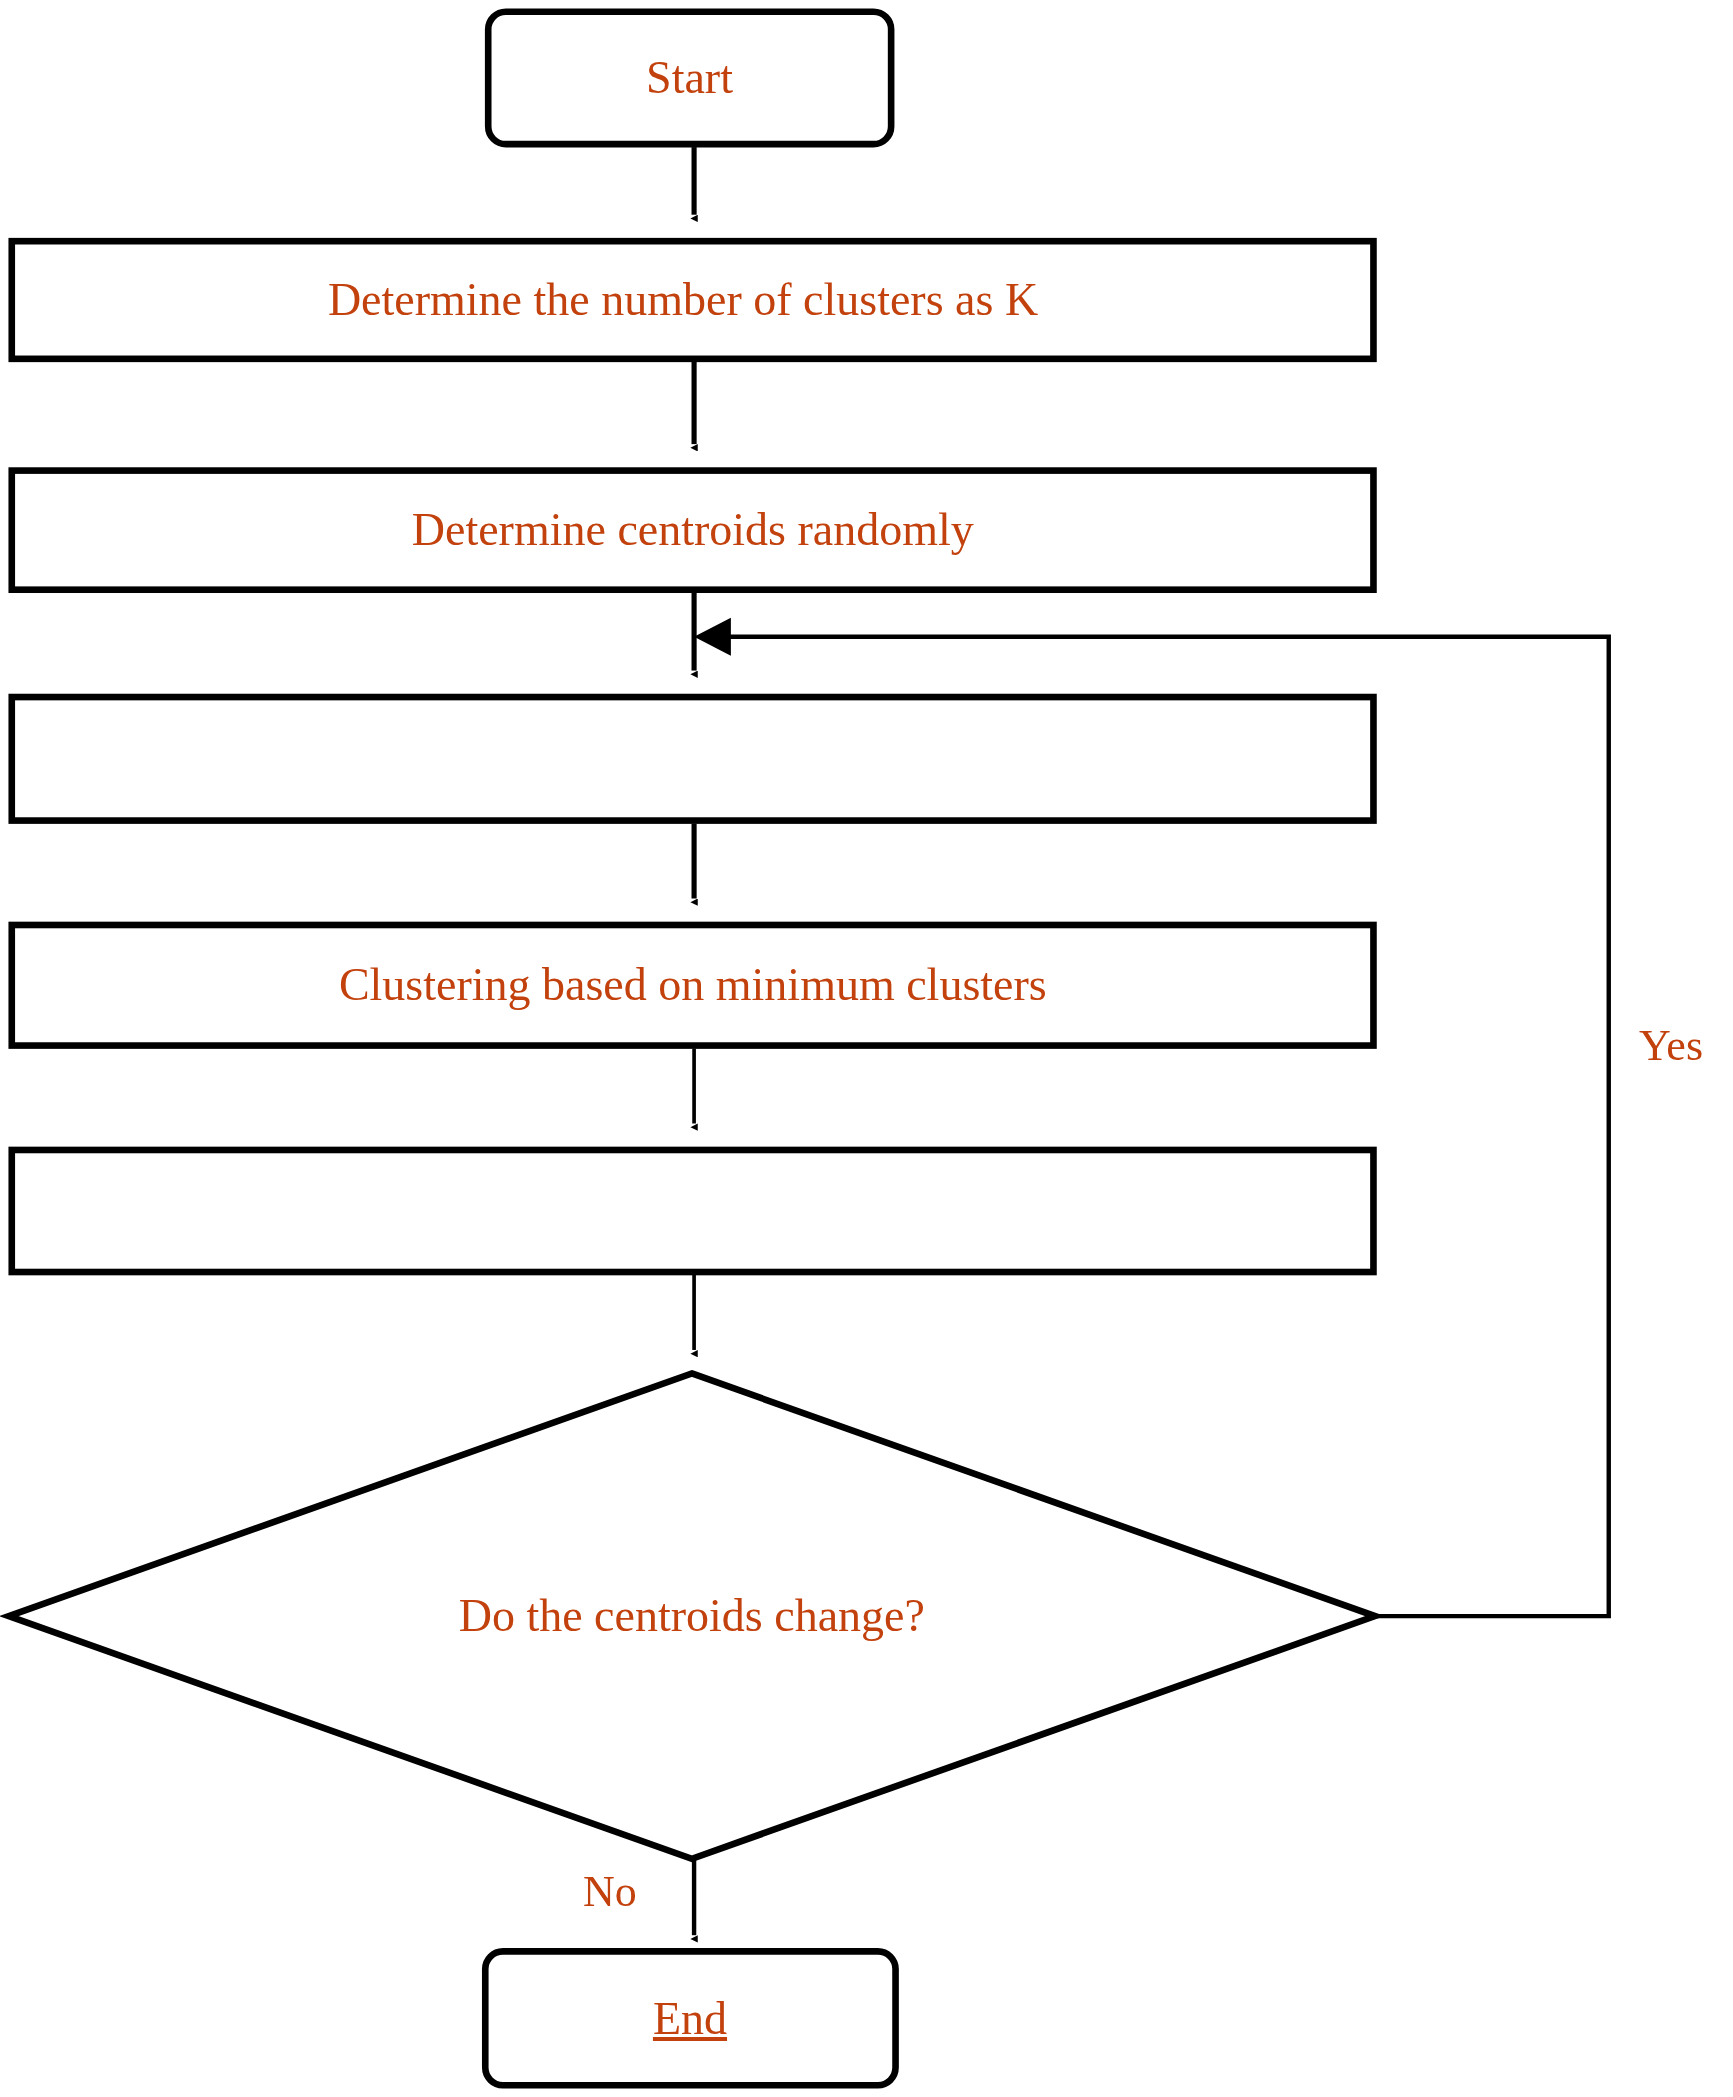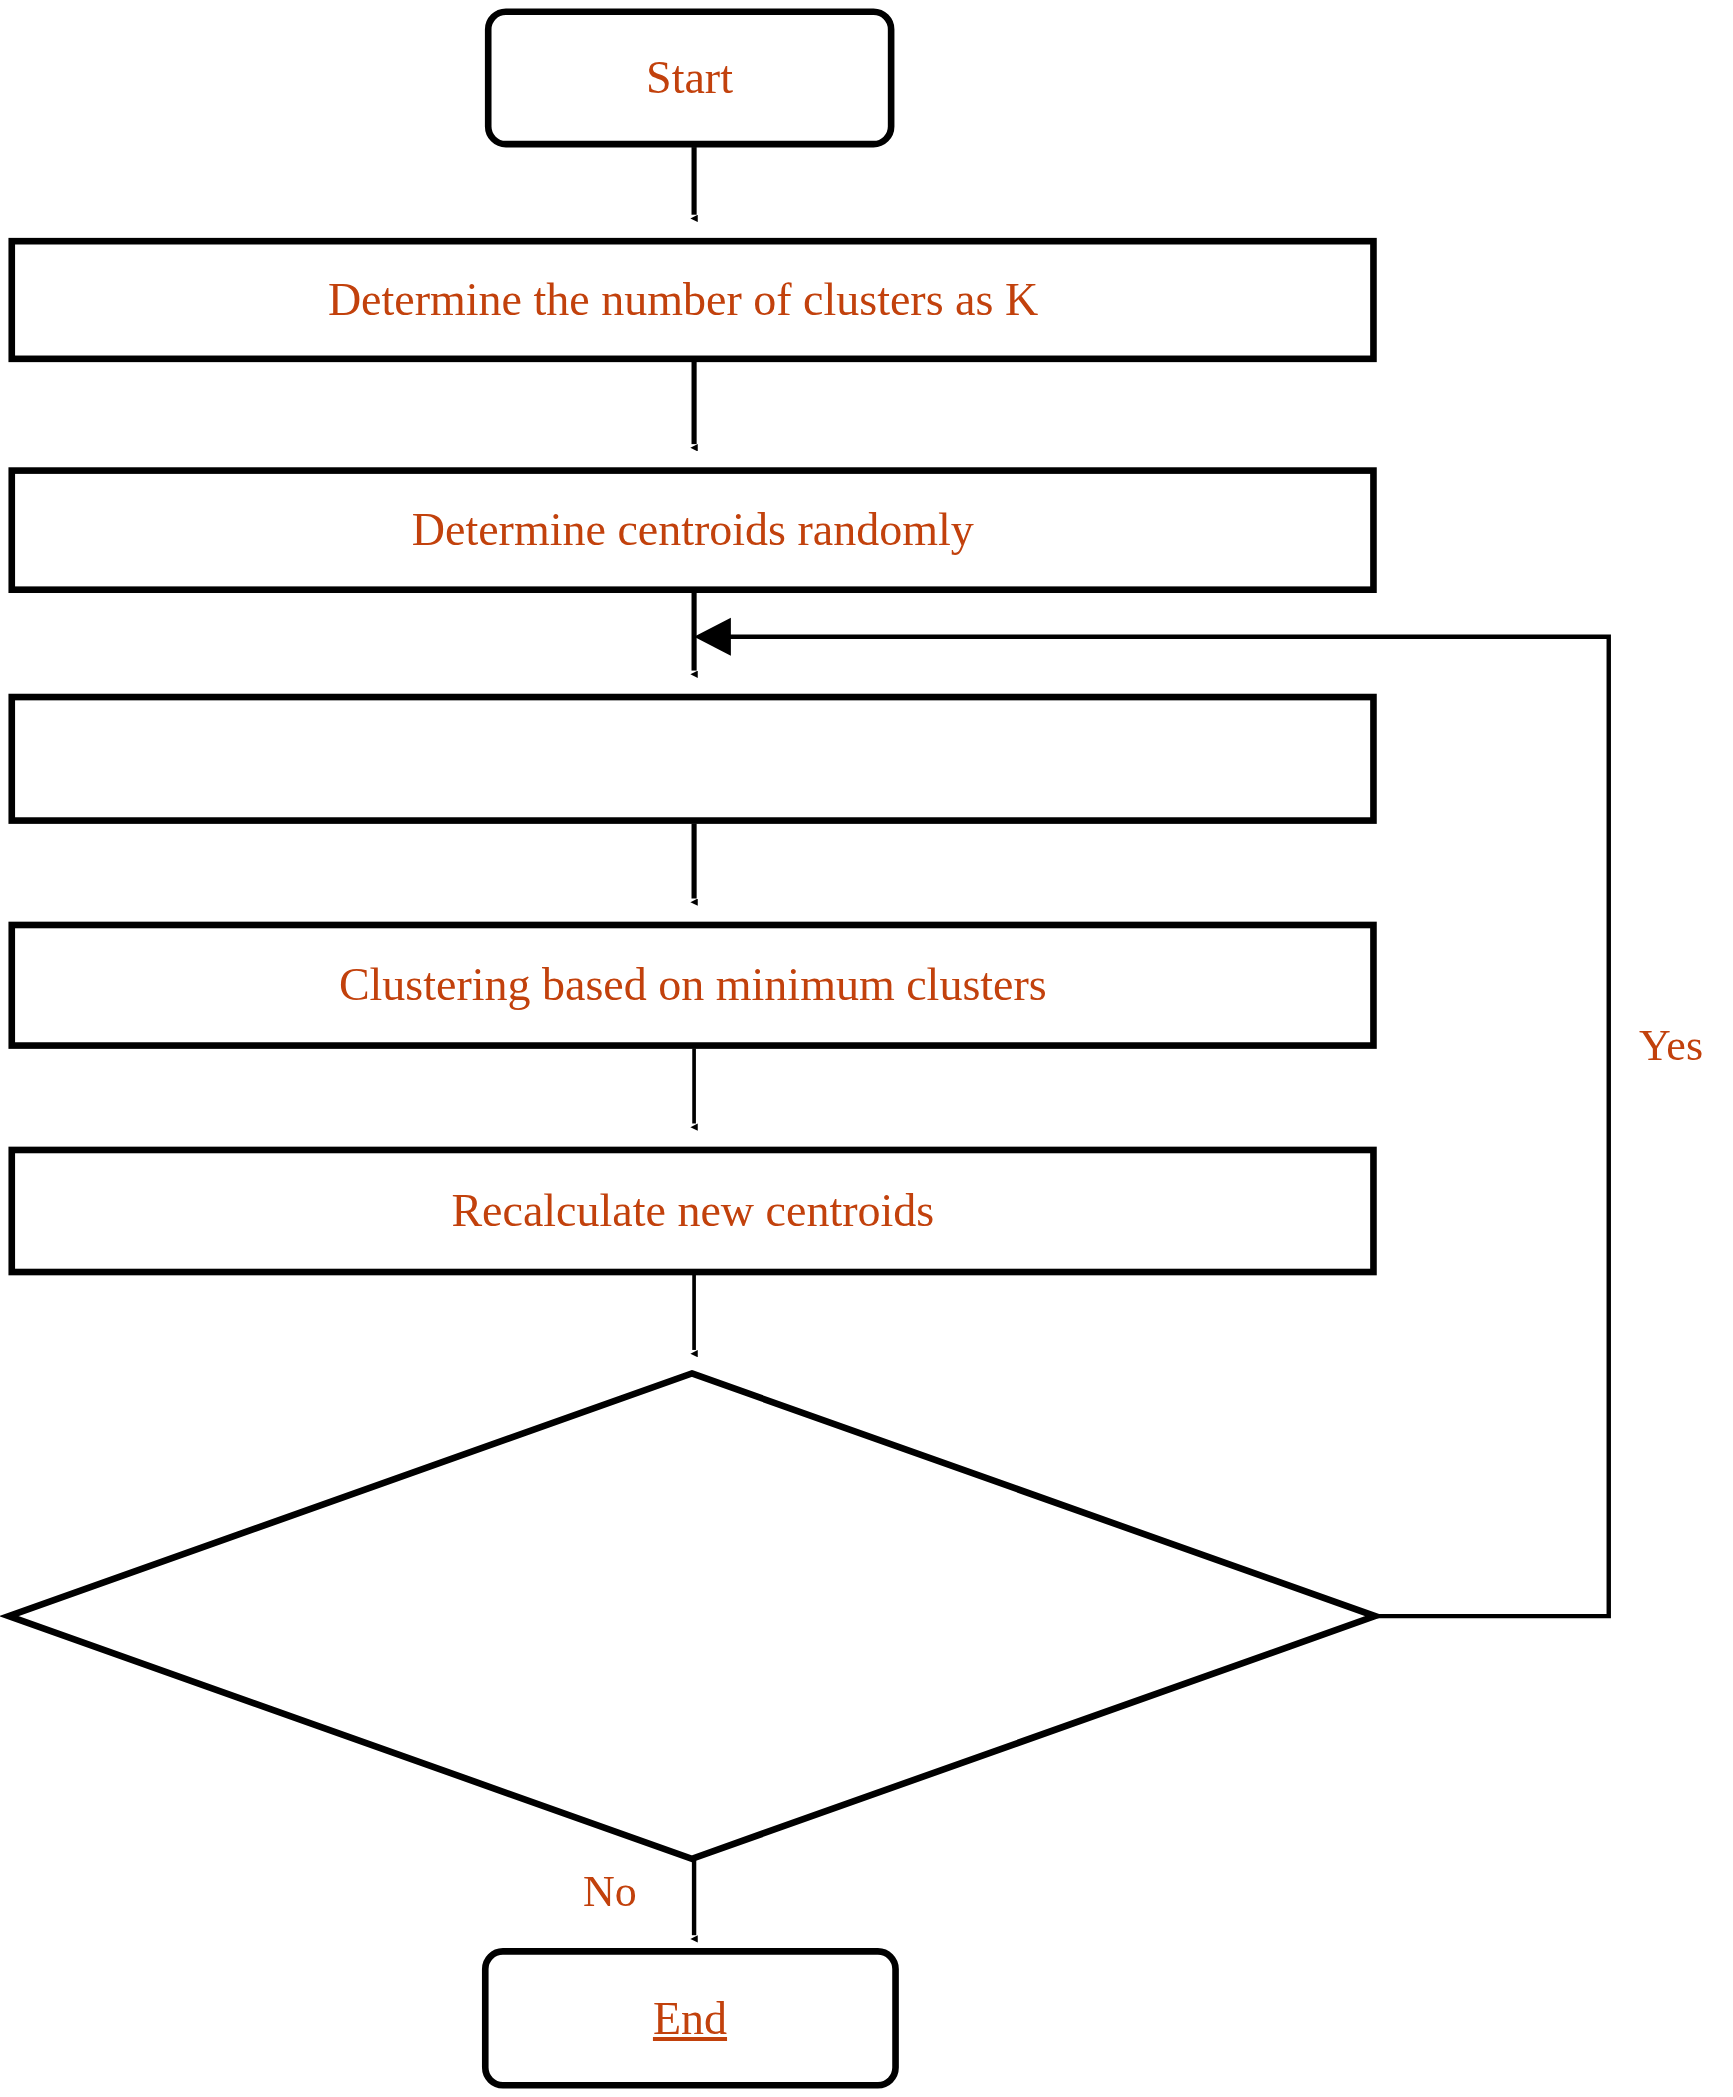--- a/index.html
+++ b/index.html
@@ -95,22 +95,22 @@
 
   <div class="node-label terminator-label" style="left:488px; top:11.8px; width:403px; height:132px;">Start</div>
 
   <div class="node-label process-label" style="left:2px; top:241px; width:1362px; height:118px;">Determine the number of clusters as K</div>
 
   <div class="node-label process-label" style="left:11.8px; top:471px; width:1362px; height:119px;">Determine centroids randomly</div>
 
 
   <div class="node-label process-label" style="left:11.8px; top:925px; width:1362px; height:121px;">Clustering based on minimum clusters</div>
 
-  <div class="node-label process-label" style="left:11.8px; top:1150px; width:1362px; height:122px;">Recalculate new centroids</div>
 
+  <div class="node-label decision-label" style="left:8.8px; top:1572px; width:1366px; height:88px;">Do the centroids change?</div>
 
   <div class="node-label terminator-label" style="left:485px; top:1952px; width:410px; height:134px;text-decoration:underline;">End</div>
 
   <div class="edge-label" style="left:1639px; top:1024px;">Yes</div>
 
   <div class="edge-label" style="left:583px; top:1870px;">No</div>
 
 </div>
 
 

